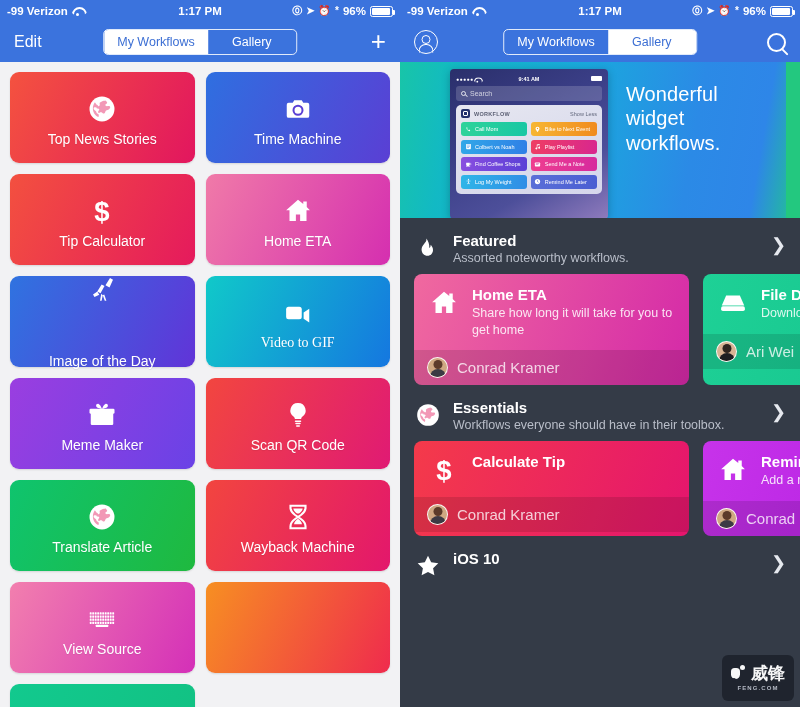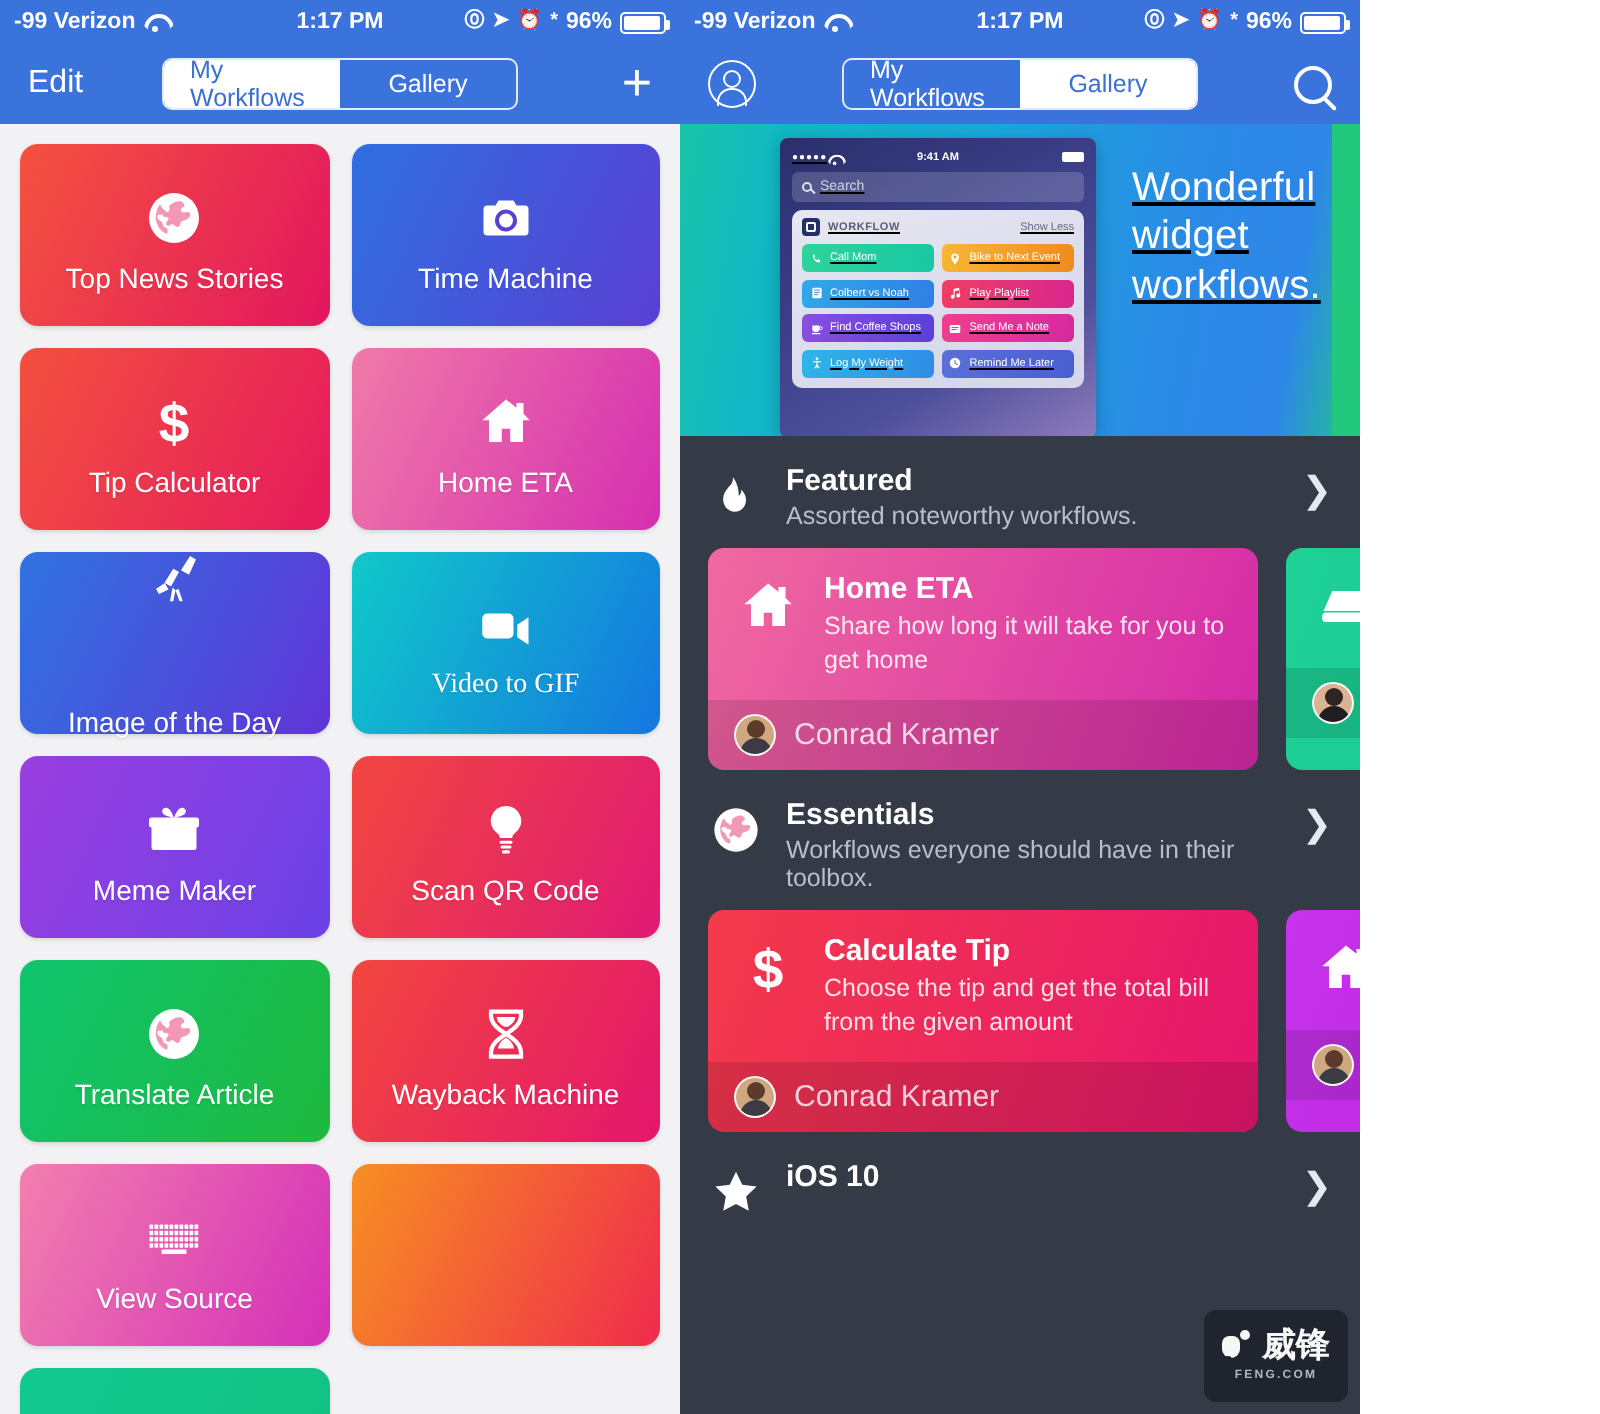--- a/index.html
+++ b/index.html
@@ -3,21 +3,21 @@
 <meta charset="utf-8">
 <style>
   * { margin:0; padding:0; box-sizing:border-box; }
   html,body { width:800px; height:707px; overflow:hidden; }
   body {
     font-family: "Liberation Sans", sans-serif;
     background:#ffffff;
     display:flex;
     -webkit-font-smoothing:antialiased;
   }
-  .panel { width:340px; height:707px; position:relative; overflow:hidden; }
+  .panel { width:400px; height:707px; position:relative; overflow:hidden; }
 
   
   .statusbar {
     height:22px; background:#3b73dd; color:#fff;
     display:flex; align-items:center; font-size:11.5px; font-weight:bold;
     padding:0 7px; position:relative; z-index:20;
   }
   .sb-left { display:flex; align-items:center; gap:4px; }
   .sb-center { position:absolute; left:0; right:0; text-align:center; font-size:11.5px; font-weight:bold; pointer-events:none;}
   .sb-right { margin-left:auto; display:flex; align-items:center; gap:4px; z-index:2; }
@@ -64,21 +64,21 @@
     height:91px; border-radius:9px; position:relative;
     display:flex; flex-direction:column; align-items:center; justify-content:center;
     box-shadow:0 1px 2px rgba(0,0,0,.12);
   }
   .tile .ticon { height:40px; display:flex; align-items:center; justify-content:center; margin-bottom:2px; }
   .tile .tlabel { color:#fff; font-size:14px; text-shadow:0 1px 1px rgba(0,0,0,.08); }
 
   
   .gallery { height:645px; background:#343b47; overflow:hidden; position:relative; }
   .hero { height:156px; position:relative; overflow:hidden;
-          background:linear-gradient(100deg,#18c5a8 0%,#12b9c4 14%,#1aa8dd 44%,#2b8ae6 72%,#2e86e8 88%,#20c88a 100%);text-decoration:underline; }
+          background:linear-gradient(100deg,#18c5a8 0%,#12b9c4 14%,#1aa8dd 44%,#2b8ae6 72%,#2e86e8 88%,#20c88a 100%); }
   .hero-inner { display:flex; height:100%; align-items:flex-start; }
   .phone {
     margin:7px 0 0 50px; width:158px; height:150px; border-radius:4px;
     background:linear-gradient(150deg,#2a2f6b,#3a3e86 38%,#4d4f9a 70%,#8f7bbd);
     padding:5px 6px; position:relative; overflow:hidden;
     box-shadow:0 2px 9px rgba(0,0,0,.25);
   }
   .p-status { display:flex; align-items:center; color:#fff; font-size:5px; height:9px; position:relative; }
   .p-dots { letter-spacing:0.5px; font-size:5px; }
   .p-time { position:absolute; left:0; right:0; text-align:center; font-size:5.5px; font-weight:bold; }
@@ -554,21 +554,20 @@
         <div class="cards-row">
           <div class="wcard" style="background: linear-gradient(110deg, rgb(244, 58, 74), rgb(229, 21, 110));">
             <div class="wcard-body">
               <div class="wcard-ic">
                 <svg viewBox="0 0 24 24" width="30" height="30">
                   <text x="12" y="20" font-size="22" font-family="Liberation Sans, sans-serif" font-weight="bold" fill="#fff" text-anchor="middle">$</text>
                 </svg>
               </div>
               <div>
                 <div class="wcard-title">Calculate Tip</div>
-                <div class="wcard-desc">Choose the tip and get the total bill from the given amount</div>
               </div>
             </div>
             <div class="wcard-foot">
               <span class="avatar"></span>
               <span class="auth">Conrad Kramer</span>
             </div>
           </div>
           <div class="wcard" style="background: linear-gradient(110deg, rgb(199, 51, 234), rgb(176, 28, 224));">
             <div class="wcard-body">
               <div class="wcard-ic">

